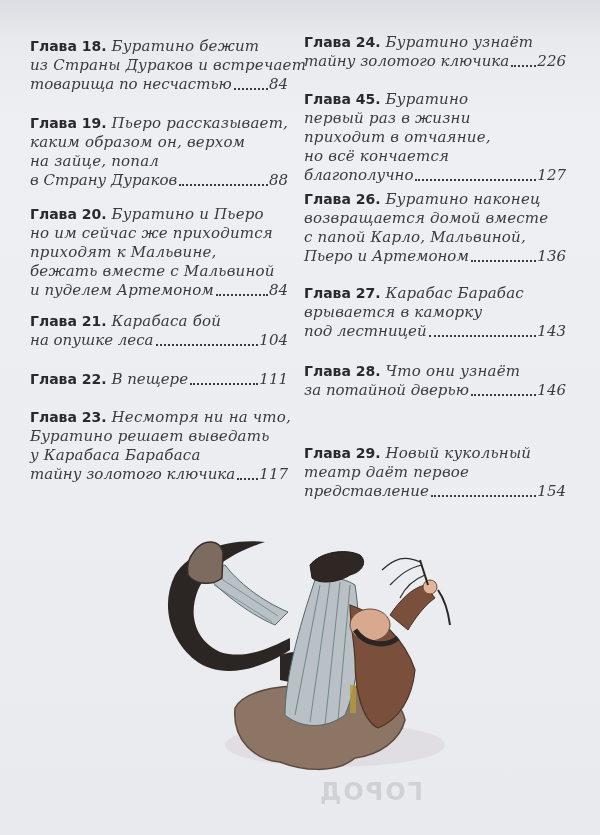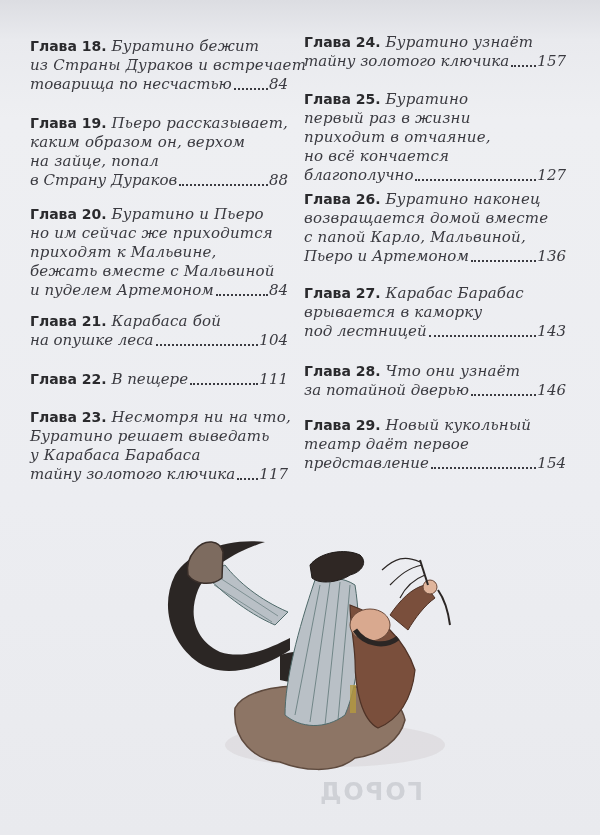--- a/index.html
+++ b/index.html
@@ -171,26 +171,26 @@
     </div>
   </div>
 
   <div class="column col-right">
 
     <div class="entry" style="top:33px">
       <span class="line"><span class="label">Глава 24.</span> <span class="title-text">Буратино узнаёт</span></span>
       <div class="last-line">
           <span class="title-text">тайну золотого ключика</span>
           <span class="leader"></span>
-          <span class="page-num">157</span>
+          <span class="page-num">226</span>
         </div>
     </div>
 
     <div class="entry" style="top:90px">
-      <span class="line"><span class="label">Глава 25.</span> <span class="title-text">Буратино</span></span>
+      <span class="line"><span class="label">Глава 45.</span> <span class="title-text">Буратино</span></span>
       <span class="line"><span class="title-text">первый раз в жизни</span></span>
       <span class="line"><span class="title-text">приходит в отчаяние,</span></span>
       <span class="line"><span class="title-text">но всё кончается</span></span>
       <div class="last-line">
           <span class="title-text">благополучно</span>
           <span class="leader"></span>
           <span class="page-num">127</span>
         </div>
     </div>
 
@@ -217,21 +217,21 @@
 
     <div class="entry" style="top:362px">
       <span class="line"><span class="label">Глава 28.</span> <span class="title-text">Что они узнаёт</span></span>
       <div class="last-line">
           <span class="title-text">за потайной дверью</span>
           <span class="leader"></span>
           <span class="page-num">146</span>
         </div>
     </div>
 
-    <div class="entry" style="top:416px">
+    <div class="entry" style="top:444px">
       <span class="line"><span class="label">Глава 29.</span> <span class="title-text">Новый кукольный</span></span>
       <span class="line"><span class="title-text">театр даёт первое</span></span>
       <div class="last-line">
           <span class="title-text">представление</span>
           <span class="leader"></span>
           <span class="page-num">154</span>
         </div>
     </div>
   </div>
 

